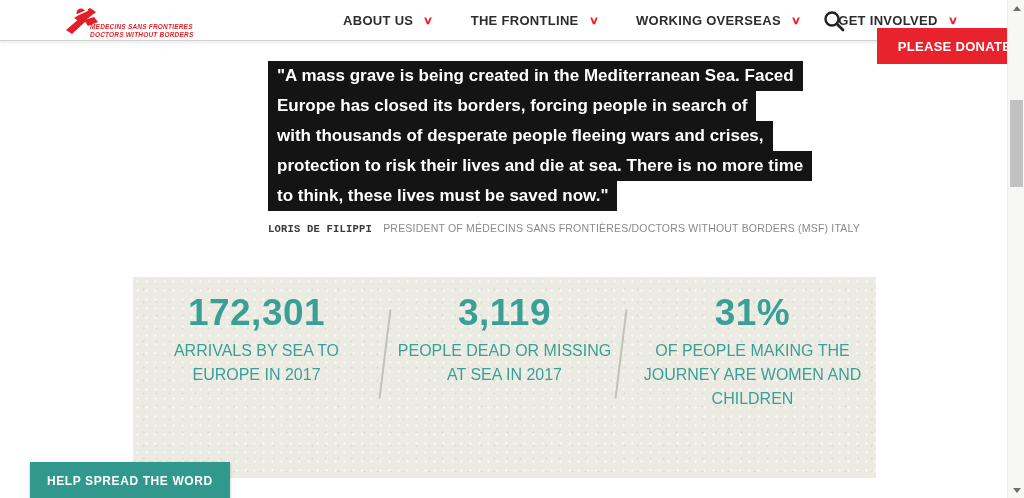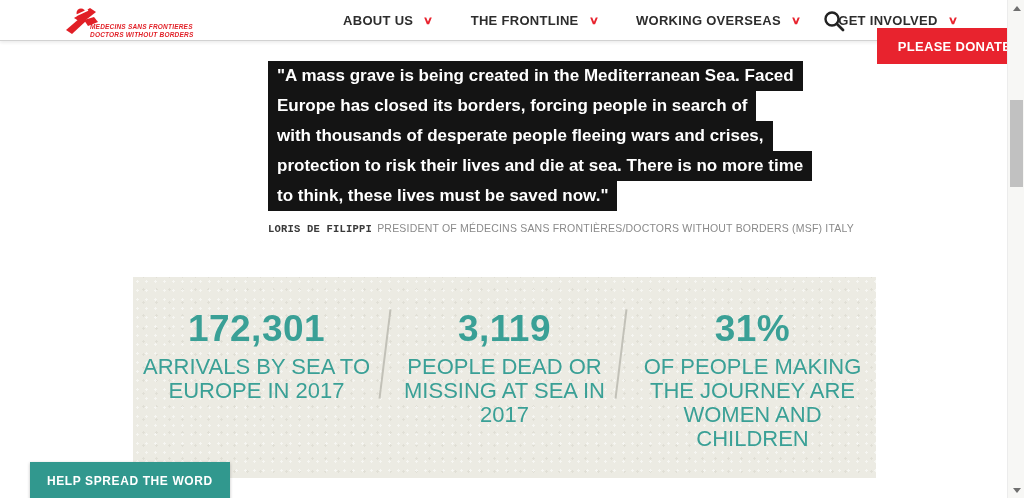--- a/index.html
+++ b/index.html
@@ -124,21 +124,21 @@
     letter-spacing: 0.2px;
     white-space: nowrap;
   }
   .attribution .author {
     color: #3a3a3a;
     font-weight: bold;
     font-family: Liberation Mono, monospace;
   }
   .attribution .role {
     color: #8a8a8a;
-    margin-left: 2px;
+    margin-left: 8px;
   }
 
   
   .stats-section {
     position: absolute;
     left: 133px;
     top: 277px;
     width: 743px;
     height: 201px;
     background-color: #ecebe3;
@@ -146,32 +146,32 @@
       radial-gradient(rgba(255,255,255,0.55) 1px, transparent 1.4px),
       radial-gradient(rgba(190,188,175,0.25) 1px, transparent 1.4px);
     background-size: 9px 9px, 13px 13px;
     background-position: 0 0, 4px 6px;
     display: flex;
     justify-content: space-between;
   }
   .stat {
     width: 247px;
     text-align: center;
-    padding-top: 32px;
+    padding-top: 16px;
   }
   .stat-value {
     color: #3aa096;
     font-size: 37px;
     font-weight: bold;
     letter-spacing: 0.5px;
     line-height: 40px;
   }
   .stat-label {
     color: #3aa096;
-    font-size: 22px;
+    font-size: 16px;
     line-height: 24px;
     margin: 6px auto 0 auto;
     max-width: 235px;
   }
   .stat-divider {
     position: absolute;
     top: 32px;
     width: 1.5px;
     height: 90px;
     background: #c2c1b8;

